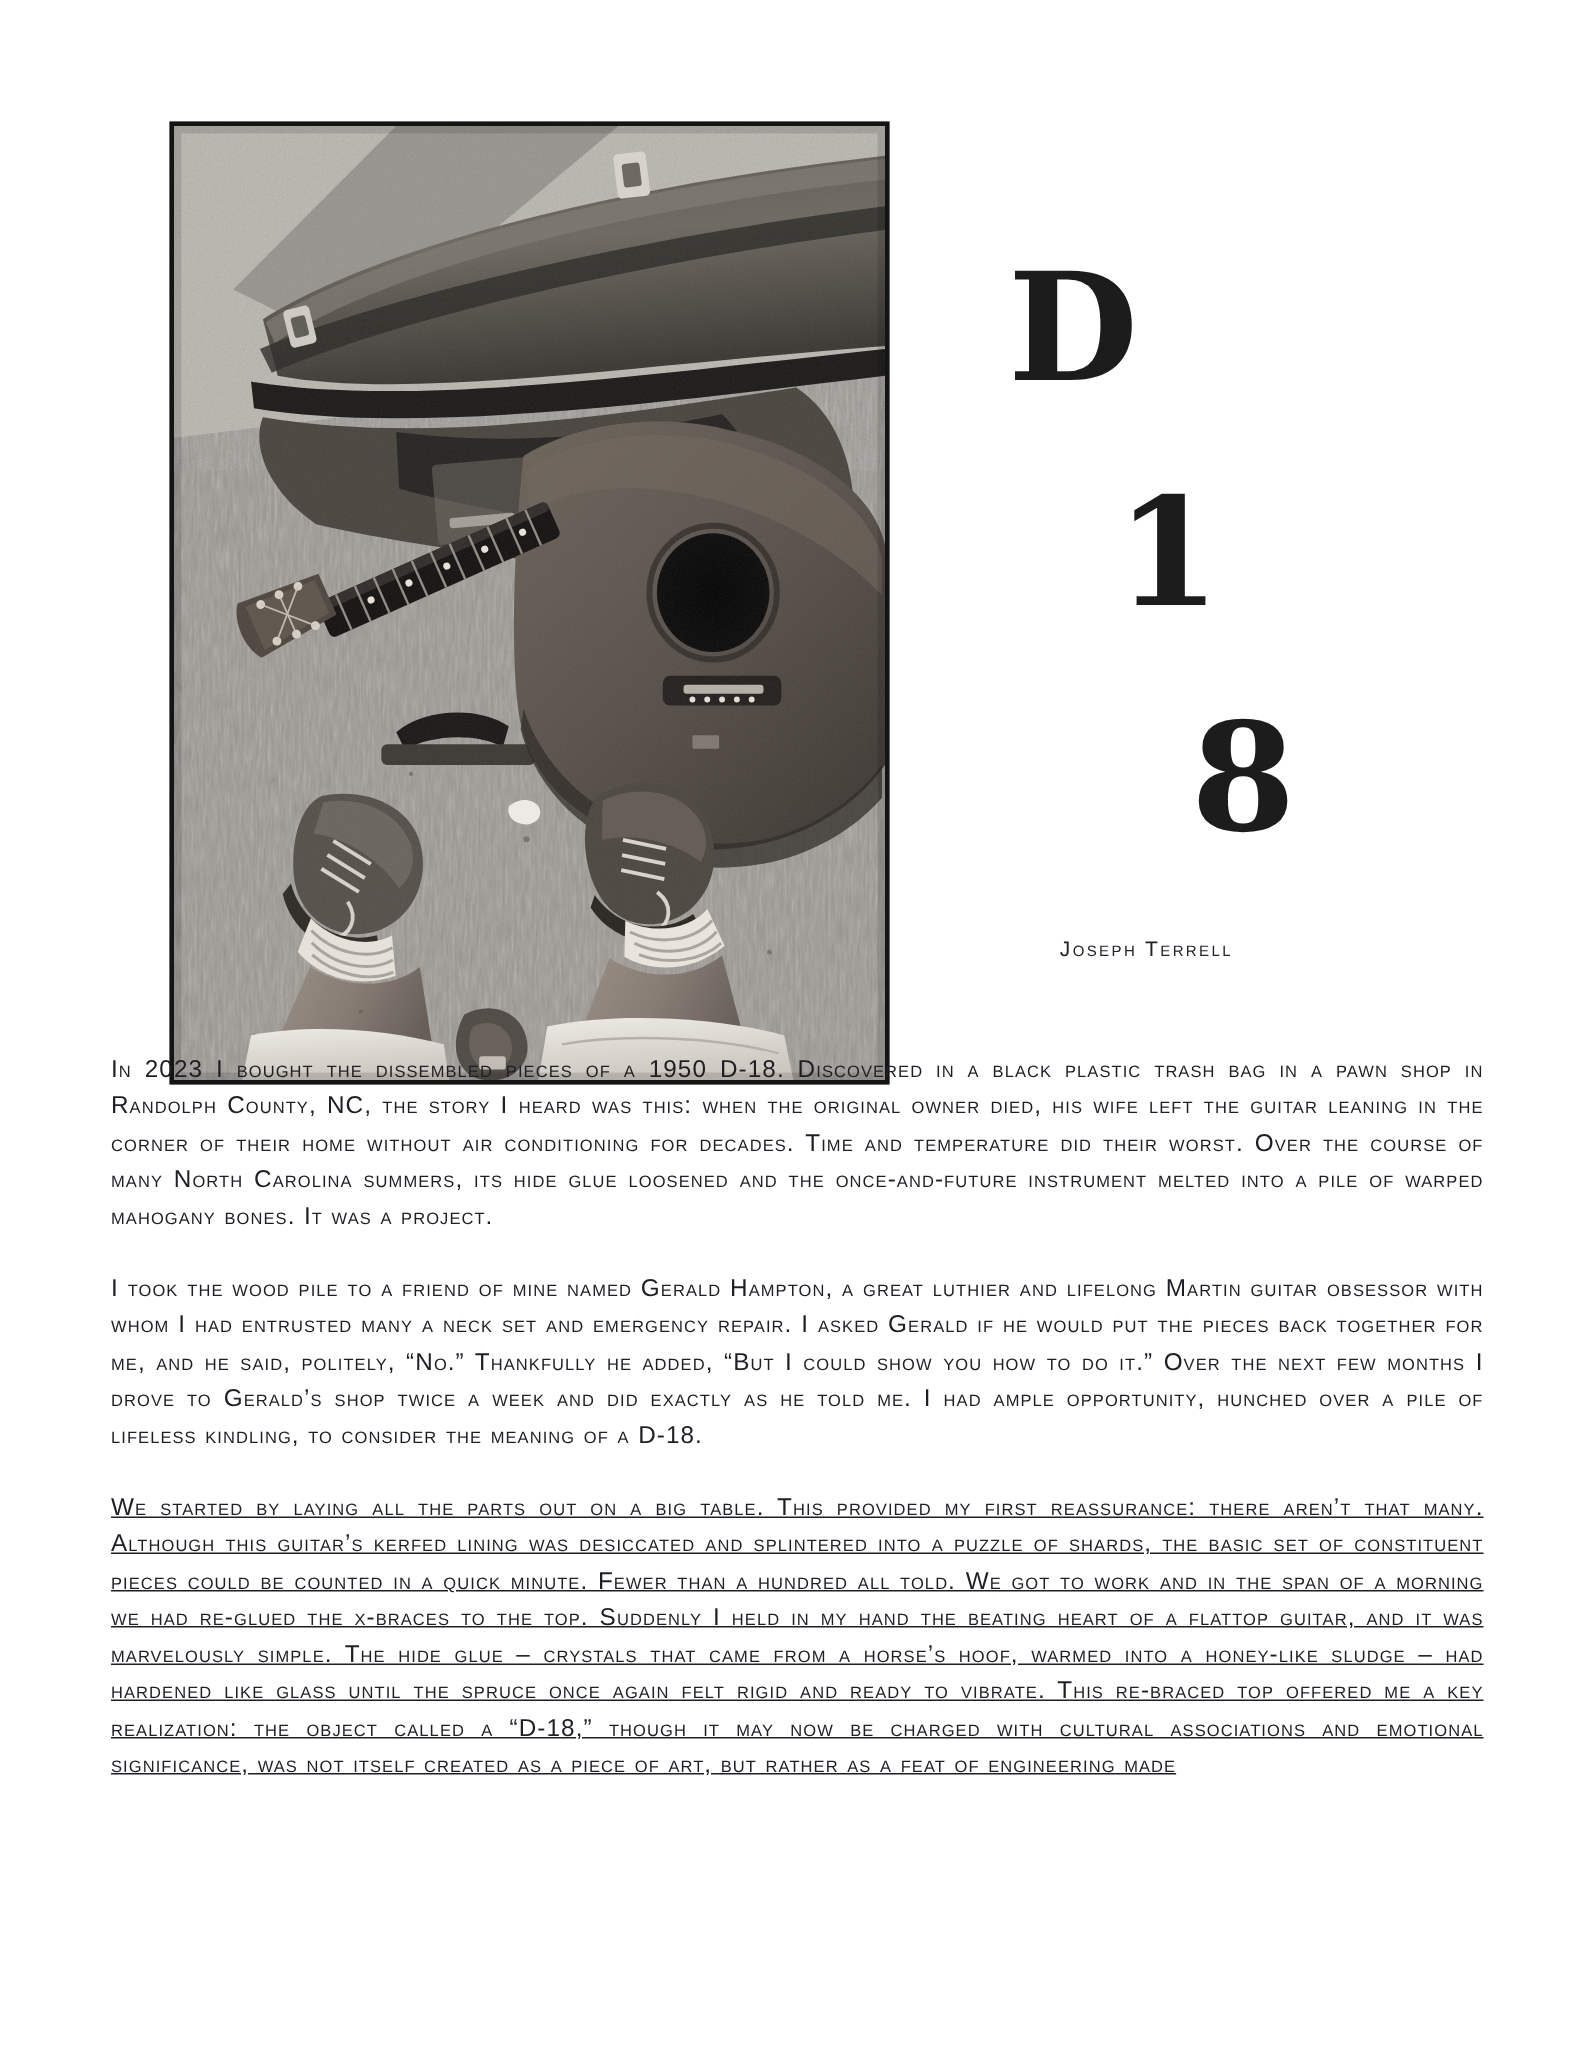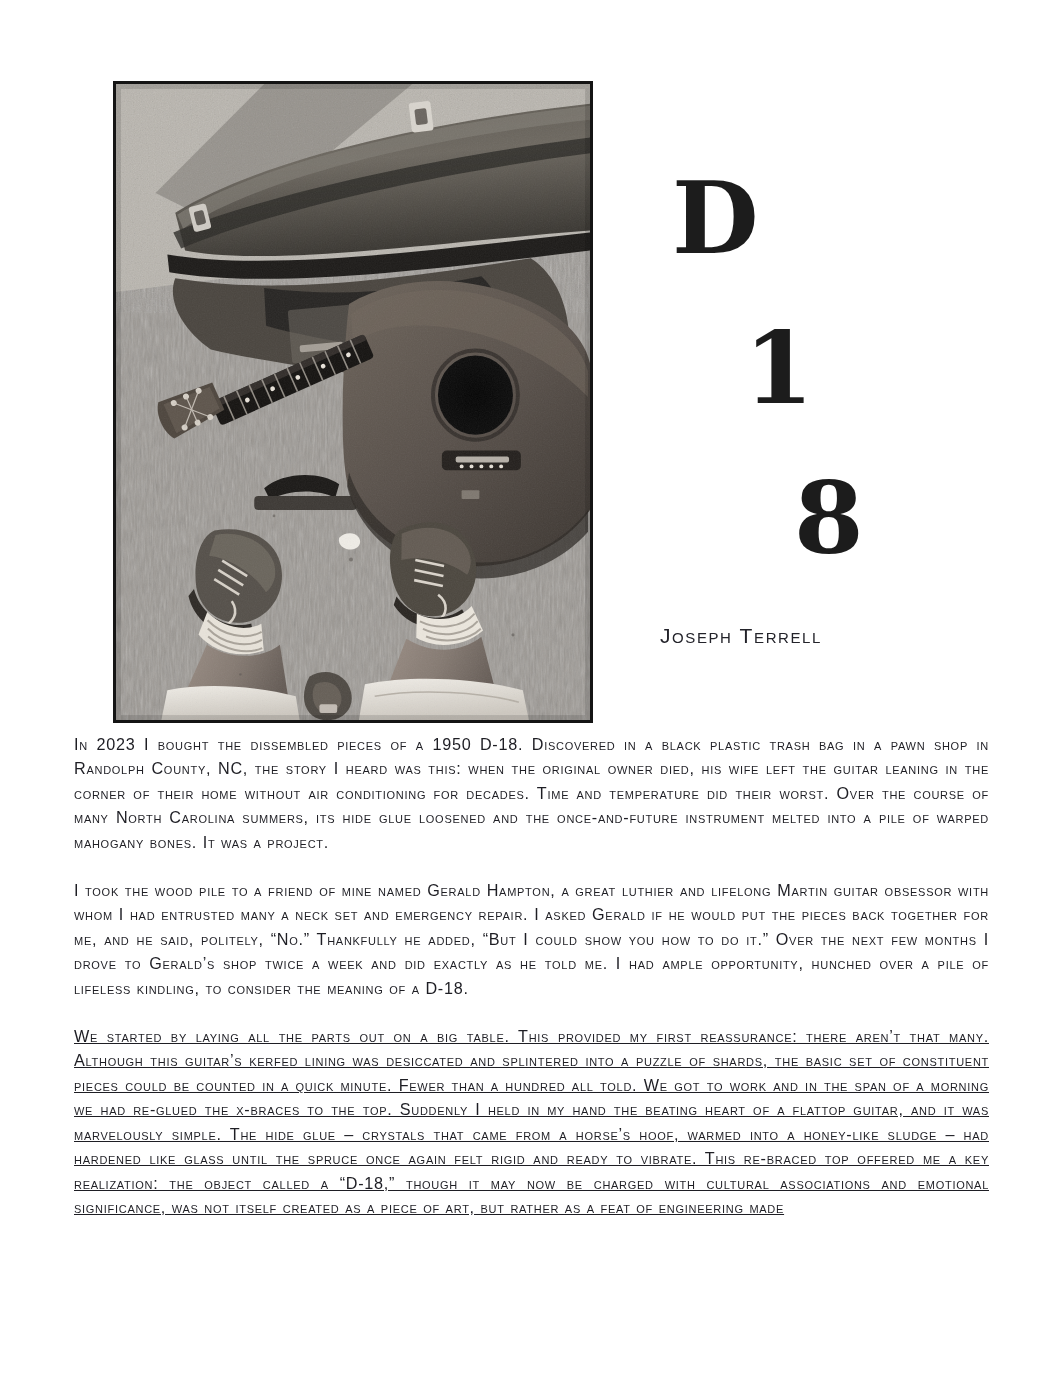--- a/index.html
+++ b/index.html
@@ -65,31 +65,31 @@
 
   
   #byline {
     position: absolute;
     left: 480px;
     top: 624px;
     width: 342px;
     text-align: right;
     font-family: "Liberation Sans", sans-serif;
     font-variant: small-caps;
-    font-size: 21px;
+    font-size: 14px;
     letter-spacing: 1.6px;
     color: #23232a;
     white-space: nowrap;
   }
 
   
   #article-body {
     position: absolute;
     left: 74px;
-    top: 732px;
+    top: 701px;
     width: 915px;
   }
   .body-paragraph {
     font-family: "Liberation Sans", sans-serif;
     font-variant: small-caps;
     font-size: 16.2px;
     line-height: 24.4px;
     letter-spacing: 0.72px;
     word-spacing: 0.5px;
     color: #1e1e24;

